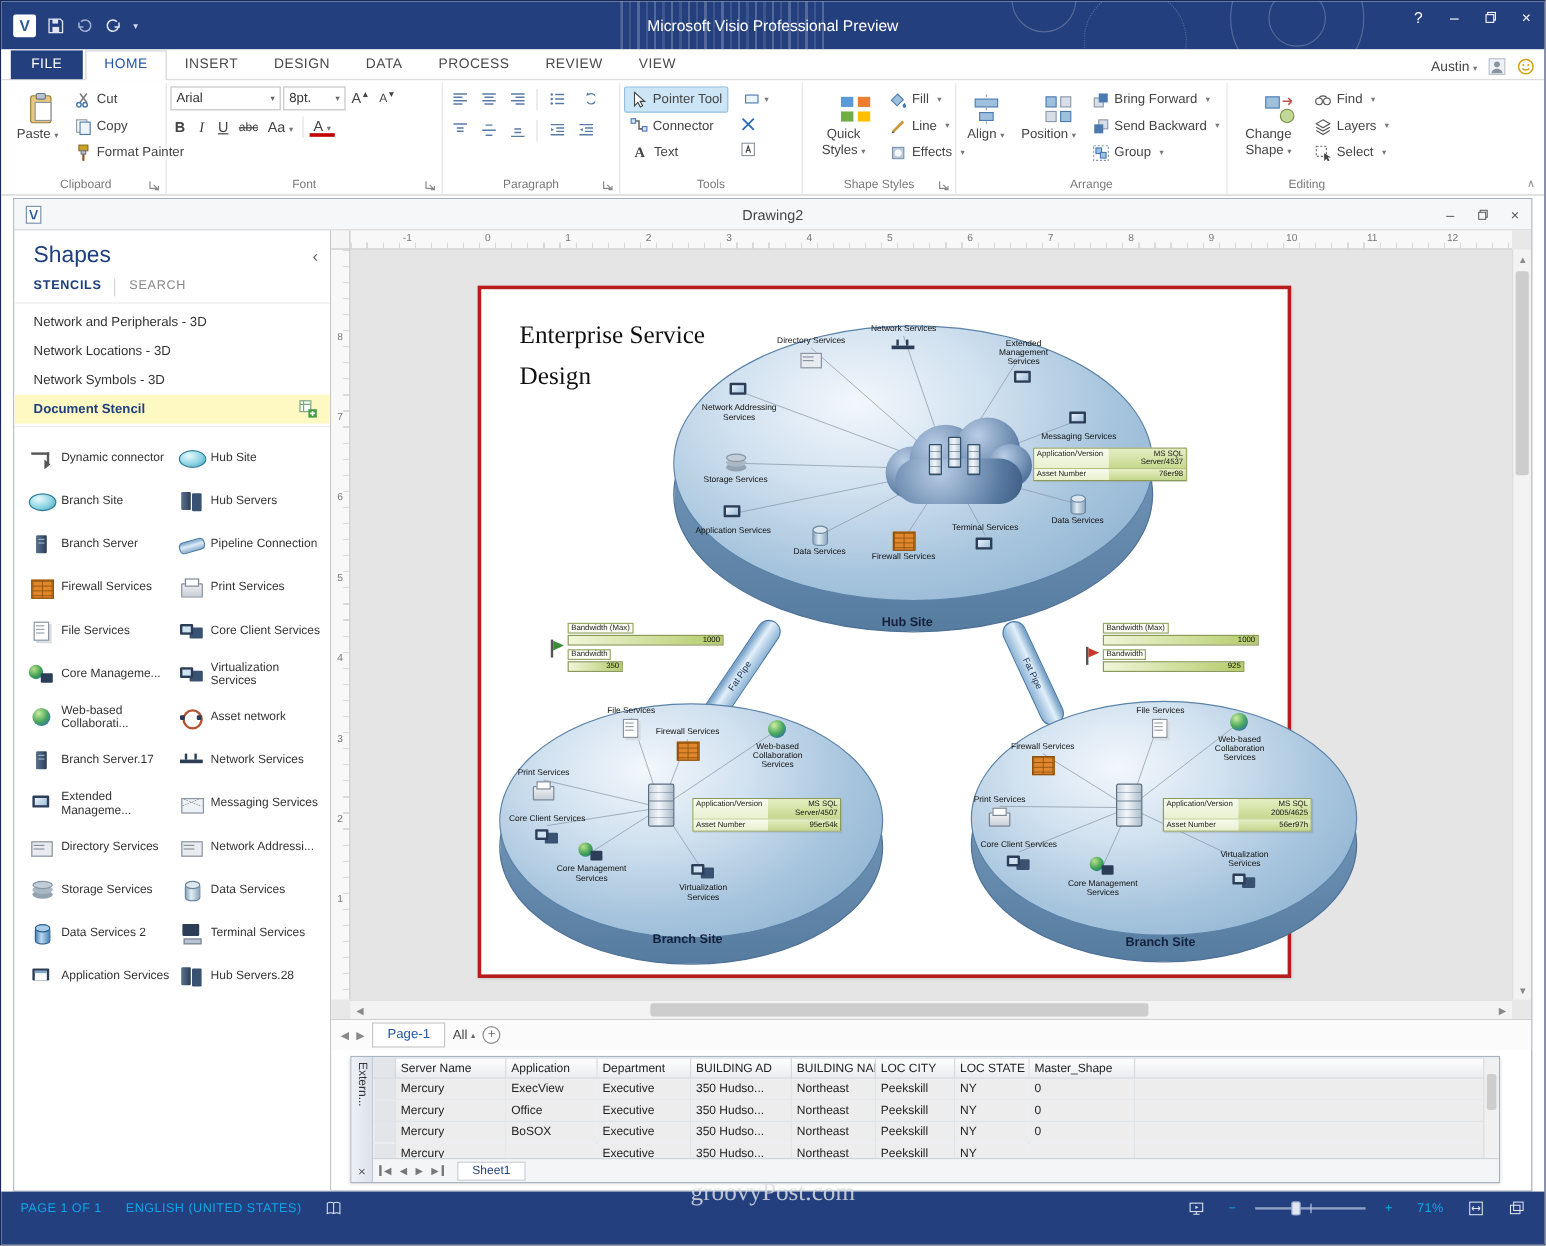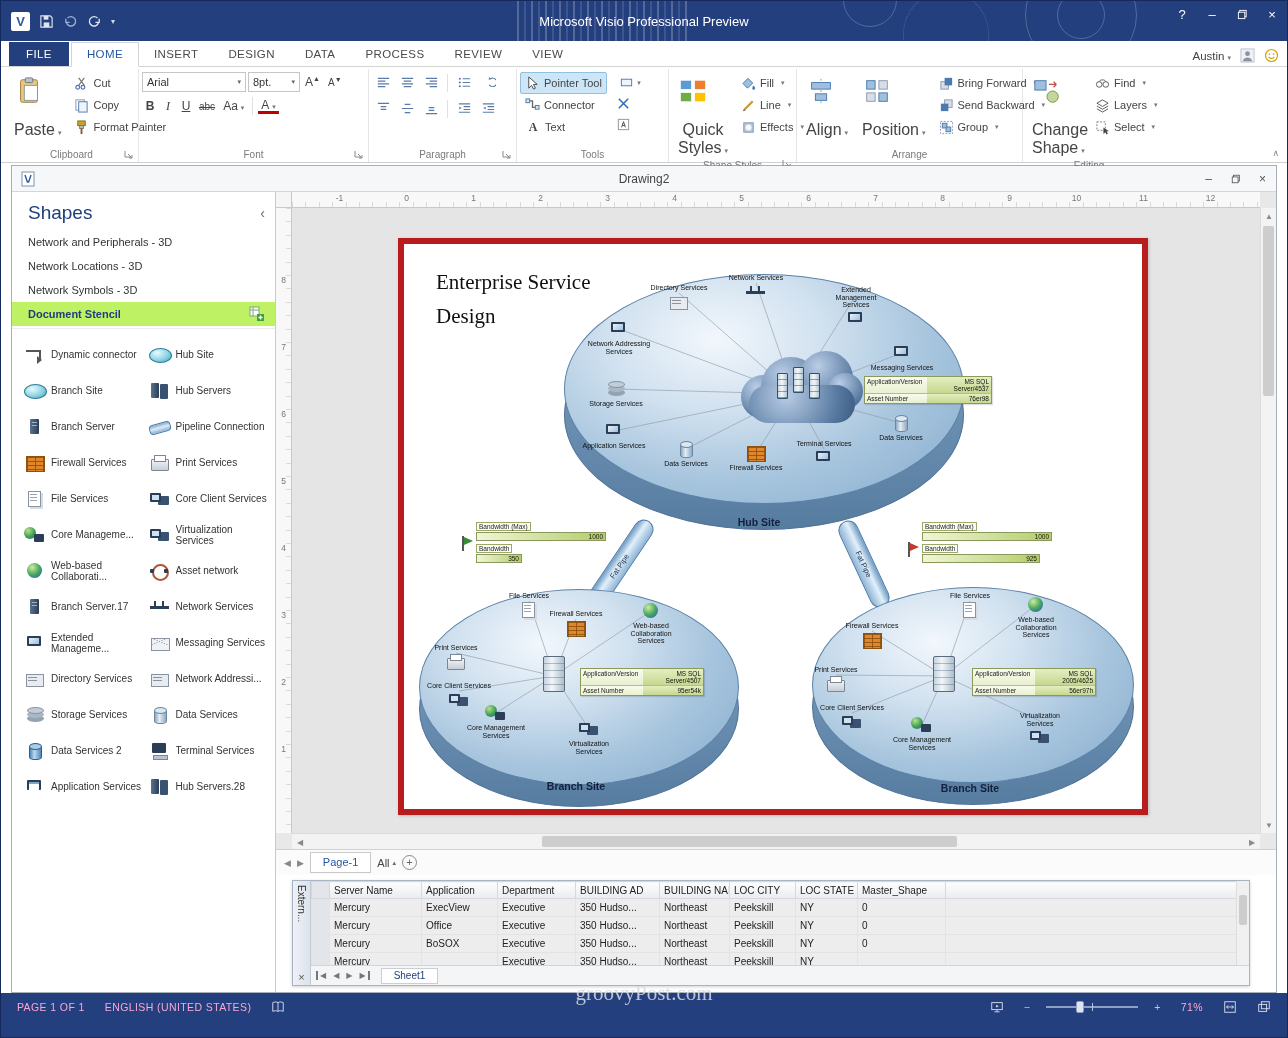--- a/index.html
+++ b/index.html
@@ -28,21 +28,21 @@
 .rtab.active{color:#2456a4;border:1px solid #d4d4d4;border-bottom:1px solid #fff;margin-bottom:-1px;background:#fff}
 .tabrow-right{margin-left:auto;display:flex;align-items:center;gap:9px;padding:0 8px 3px 0;color:#444;font-size:11.5px}
 .tabrow-right .svgi{width:15px;height:15px}
 
 
 .ribbon{height:96px;background:#fff;border-bottom:1px solid #cfcfcf;display:flex;align-items:stretch;padding:2px 4px 0;position:relative;flex:none}
 .rgroup{display:flex;flex-direction:column;padding:0 3px;border-right:1px solid #e6e6e6;flex:none}
 .rgroup-content{flex:1;display:flex;align-items:flex-start;gap:2px;padding-top:3px}
 .rgroup-footer{height:16px;display:flex;align-items:center;justify-content:center;position:relative;font-size:10px;color:#7a7a7a}
 .launcher{position:absolute;right:1px;bottom:2px;width:11px;height:11px}
-.big-btn{display:flex;flex-direction:column;align-items:flex-start;gap:15px;padding:3px 5px 1px;font-size:16px;color:#444;text-align:center;border:1px solid transparent;border-radius:2px;line-height:1.15}
+.big-btn{display:flex;flex-direction:column;align-items:flex-end;gap:0;padding:3px 5px 1px;font-size:11px;color:#444;text-align:center;border:1px solid transparent;border-radius:2px;line-height:1.15}
 .big-btn .svgi32{width:30px;height:30px}
 .dd-after::after{content:"▾";font-size:7px;color:#777;margin-left:3px}
 .small-col{display:flex;flex-direction:column}
 .sbtn{display:flex;align-items:center;gap:4px;font-size:11px;color:#444;padding:2px 4px;height:22px;border:1px solid transparent;border-radius:2px;white-space:nowrap}
 .sbtn .svgi{width:15px;height:15px;flex:none}
 .sbtn.sel{background:#cde6f7;border-color:#92c0e0}
 .icon-btn{width:22px;height:21px;display:flex;align-items:center;justify-content:center;border:1px solid transparent;border-radius:2px}
 .icon-btn .svgi{width:15px;height:15px}
 .combo{display:flex;align-items:center;border:1px solid #c6c6c6;background:#fff;height:20px;font-size:11px;padding:0 4px;color:#333}
 .combo::after{content:"▾";font-size:7px;color:#666;margin-left:auto;padding-left:4px}
@@ -68,21 +68,21 @@
 .sp-title{font-size:19px;color:#1f3e7d}
 .sp-collapse{margin-left:auto;color:#666;font-size:14px}
 .sp-tabs{display:flex;gap:0;padding:6px 0 5px 16px;font-size:10.5px;letter-spacing:.6px;border-bottom:1px solid #ececec}
 .sp-tab{color:#8a8a8a;padding:0 10px 3px 0}
 .sp-tab.active{color:#1f3e7d;font-weight:bold}
 .sp-tab.search{border-left:1px solid #d8d8d8;padding-left:12px}
 .sp-stencils{padding:4px 0 2px}
 .stencil-row{display:flex;align-items:center;height:24px;padding:0 10px 0 16px;font-size:11px;color:#333}
 .stencil-row .stencil-arrow{margin-left:7px;font-size:9px;color:#555}
 .stencil-row .stencil-ic{margin-left:auto;display:none;width:16px;height:16px}
-.stencil-row.active{background:#bef264;color:#1f3e7d;font-weight:bold}
+.stencil-row.active{background:#fef9c3;color:#1f3e7d;font-weight:bold}
 .stencil-row.active .stencil-ic{display:block}
 .drop-hint{border-top:1px solid #ececec;margin-top:4px;padding:10px 0;text-align:center;font-size:10.5px;color:#8a8a8a}
 .shape-grid{display:grid;grid-template-columns:1fr 1fr;row-gap:4px;padding:10px 4px 6px 10px;border-top:1px solid #ececec;overflow:hidden}
 .shape-item{display:flex;align-items:center;gap:5px;height:32px;padding:2px}
 .shape-name{font-size:10px;color:#333;line-height:1.15;overflow:hidden;display:-webkit-box;-webkit-line-clamp:2;-webkit-box-orient:vertical}
 
 
 .ic-look{position:relative;width:22px;height:19px;flex:none;display:block}
 .ic-look::before,.ic-look::after{content:"";position:absolute}
 [data-look=connector]::before{left:2px;top:4px;width:13px;height:8px;border-top:2px solid #555;border-right:2px solid #555}
@@ -131,21 +131,21 @@
 .vruler{position:absolute;left:0;top:16px;bottom:16px;width:16px;background-color:#f8f8f8;border-right:1px solid #c9c9c9;display:flex;flex-direction:column;padding-top:38px;z-index:5;background-image:repeating-linear-gradient(#d9d9d9 0 1px,transparent 1px 13.4px);background-size:5px 100%;background-position:100% 0;background-repeat:no-repeat}
 .vnum{height:67px;display:flex;align-items:center;justify-content:center;font-size:8.5px;color:#777;flex:none}
 .draw-area{position:absolute;left:16px;top:16px;right:16px;bottom:16px;background:#e5e5e5;overflow:hidden}
 .vscroll{position:absolute;right:0;top:16px;bottom:16px;width:16px;background:#f3f3f3;border-left:1px solid #dcdcdc;z-index:6}
 .hscroll{position:absolute;left:16px;right:16px;bottom:0;height:16px;background:#f3f3f3;border-top:1px solid #dcdcdc;z-index:6}
 .scroll-arrow{position:absolute;color:#8a8a8a;font-size:8px;width:16px;height:16px;display:flex;align-items:center;justify-content:center}
 .vthumb{position:absolute;left:2px;right:2px;top:18px;height:170px;background:#cdcdcd;border-radius:2px}
 .hthumb{position:absolute;top:2px;bottom:2px;left:250px;width:415px;background:#cdcdcd;border-radius:2px}
 
 
-.page{position:absolute;left:106px;top:30px;width:750px;height:577px;background:#fff;border:6px solid #b91c1c;box-shadow:1px 1px 3px rgba(0,0,0,.18)}
+.page{position:absolute;left:106px;top:30px;width:678px;height:577px;background:#fff;border:3px solid #b91c1c;box-shadow:1px 1px 3px rgba(0,0,0,.18)}
 .dg-title{position:absolute;left:32px;top:22px;font-family:"Liberation Serif",serif;font-size:21px;color:#101010;line-height:1.6;z-index:4}
 .disc{position:absolute;z-index:1}
 .disc-side{position:absolute;left:0;top:26px;width:100%;height:100%;border-radius:50%;background:linear-gradient(180deg,#7fa2c2,#567ca0);border:1px solid #4e7096}
 .disc.small .disc-side{top:22px}
 .disc-top{position:absolute;left:0;top:0;width:100%;height:100%;border-radius:50%;background:radial-gradient(ellipse at 38% 28%,#f2f7fc 0%,#d2e2f0 30%,#a6c4dd 62%,#85abcc 100%);border:1px solid #5b82a8}
 .spokes{position:absolute;left:0;top:0;z-index:2;pointer-events:none}
 .spokes line{stroke:#8a97a5;stroke-width:.8;opacity:.75}
 .pipe{position:absolute;height:20px;border-radius:10px;background:linear-gradient(180deg,#6f9cc4,#e2f0fa 42%,#8fb4d6);border:1px solid #4a7aa8;z-index:0;display:flex;align-items:center;justify-content:center}
 .pipe span{font-size:7.5px;color:#1a3050}
 .cloud{position:absolute;left:337px;top:105px;width:122px;height:76px;z-index:3}
@@ -193,21 +193,21 @@
 .edt .selc{background:#e2e5ea}
 .edw-vscroll{position:absolute;right:0;top:0;bottom:0;width:13px;background:#f0f0f0;border-left:1px solid #ddd}
 .edw-vthumb{position:absolute;left:2px;right:2px;top:14px;height:30px;background:#cdcdcd;border-radius:2px}
 .edw-foot{height:20px;background:#f4f5f7;border-top:1px solid #d0d5dc;display:flex;align-items:center;gap:3px;padding-left:5px;font-size:10px;flex:none}
 .nav-g{color:#777;font-size:8px;padding:0 2px}
 .nav-g.endl{border-left:2px solid #777}
 .nav-g.endr{border-right:2px solid #777}
 .sheet-tab{border:1px solid #c9ced6;background:#fff;padding:1px 12px 2px;color:#1f3e7d;margin-left:8px}
 
 
-.statusbar{height:44px;background:#243f7d;color:#f9a8d4;display:flex;align-items:flex-start;flex:none}
+.statusbar{height:44px;background:#243f7d;color:#0ea5e9;display:flex;align-items:flex-start;flex:none}
 .sb-inner{height:27px;display:flex;align-items:center;width:100%;padding:0 6px;font-size:10.5px;letter-spacing:.4px}
 .sb-item{padding:0 10px;height:27px;display:flex;align-items:center;gap:5px}
 .sb-item .svgi{width:14px;height:14px}
 .sb-right{margin-left:auto;display:flex;align-items:center}
 .zoom-track{width:92px;height:2px;background:#8fa0c8;position:relative;margin:0 6px}
 .zoom-thumb{position:absolute;left:30px;top:-5px;width:8px;height:12px;background:#dfe6f2;border:1px solid #8fa0c8;border-radius:2px}
 .zoom-notch{position:absolute;left:46px;top:-3px;width:1px;height:8px;background:#b9c4da}
 .watermark{position:absolute;left:50%;transform:translateX(-50%);top:980px;font-family:"Liberation Serif",serif;font-size:21px;color:rgba(215,220,228,.85);z-index:50;pointer-events:none}
 .svgi{width:16px;height:16px;flex:none}
 .svgi32{width:30px;height:30px;flex:none}
@@ -324,21 +324,21 @@
         <svg class="launcher" viewBox="0 0 11 11">
             <path d="M2 2v6h6" fill="none" stroke="#8a8a8a"></path>
             <path d="M5 5l4 4M9 6v3H6" fill="none" stroke="#8a8a8a"></path>
           </svg>
       </div>
     </div>
 
     <div class="rgroup" style="width:230px">
       <div class="rgroup-content" style="flex-direction:column;align-items:stretch;gap:5px">
         <div class="frow">
-          <div class="combo" style="width:104px">
+          <div class="combo" style="width:92px">
               <span>Arial</span>
             </div>
           <div class="combo" style="width:52px">
               <span>8pt.</span>
             </div>
           <span class="fglyph"><span>A</span><sup style="font-size:7px">▲</sup></span>
           <span class="fglyph" style="font-size:10px"><span>A</span><sup style="font-size:7px">▼</sup></span>
         </div>
         <div class="frow">
           <span class="fglyph" style="font-weight:bold">B</span>
@@ -634,20 +634,24 @@
             </span>
           <span class="dw-btn">×</span>
         </div>
       </div>
       <div class="docwin-body">
 
         <aside class="shapes-panel">
           <div class="sp-head">
             <span class="sp-title">Shapes</span>
             <span class="sp-collapse">‹</span>
+          </div>
+          <div class="sp-tabs">
+            <span class="sp-tab active">STENCILS</span>
+            <span class="sp-tab search">SEARCH</span>
           </div>
           <div class="sp-stencils">
               <div class="stencil-row">
                 <span class="stencil-name">Network and Peripherals - 3D</span>
                 <span class="stencil-arrow"></span>
 
               </div>
               <div class="stencil-row">
                 <span class="stencil-name">Network Locations - 3D</span>
                 <span class="stencil-arrow"></span>

